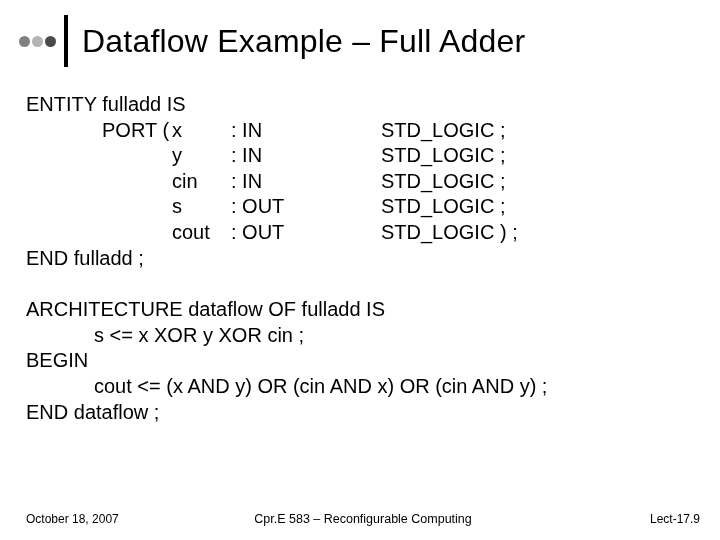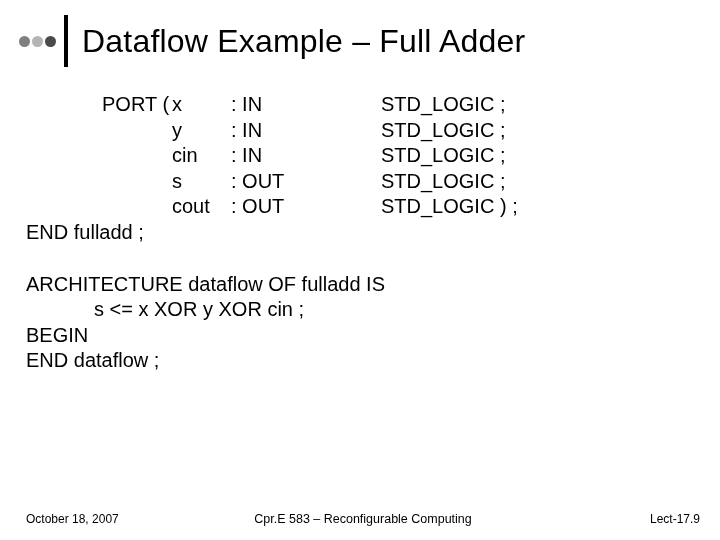--- a/index.html
+++ b/index.html
@@ -104,20 +104,21 @@
       <div class="dot dot2"></div>
       <div class="dot dot3"></div>
     </div>
     <div class="vbar"></div>
     <div class="title">Dataflow Example – Full Adder</div>
   </div>
 
   <div class="body">
 
     <div>
+      <div class="row"><span>ENTITY fulladd IS</span></div>
 
       <div class="row">
         <span style="width:76px;display:inline-block;"></span>
         <span style="width:70px;display:inline-block;">PORT ( </span>
         <span class="c-name">x</span>
         <span class="c-dir">: IN</span>
         <span>STD_LOGIC ;</span>
       </div>
       <div class="row">
         <span class="c-indent"></span>
@@ -144,20 +145,21 @@
         <span>STD_LOGIC ) ;</span>
       </div>
 
       <div class="row"><span>END fulladd ;</span></div>
     </div>
 
     <div class="blk2">
       <div class="row"><span>ARCHITECTURE dataflow OF fulladd IS</span></div>
       <div class="row indent2"><span>s &lt;= x XOR y XOR cin ;</span></div>
       <div class="row"><span>BEGIN</span></div>
+      <div class="row indent2"><span>cout &lt;= (x AND y) OR (cin AND x) OR (cin AND y) ;</span></div>
       <div class="row"><span>END dataflow ;</span></div>
     </div>
 
   </div>
 
   <div class="footer">
     <span class="left">October 18, 2007</span>
     <span class="center">Cpr.E 583 – Reconfigurable Computing</span>
     <span class="right">Lect-17.9</span>
   </div>

